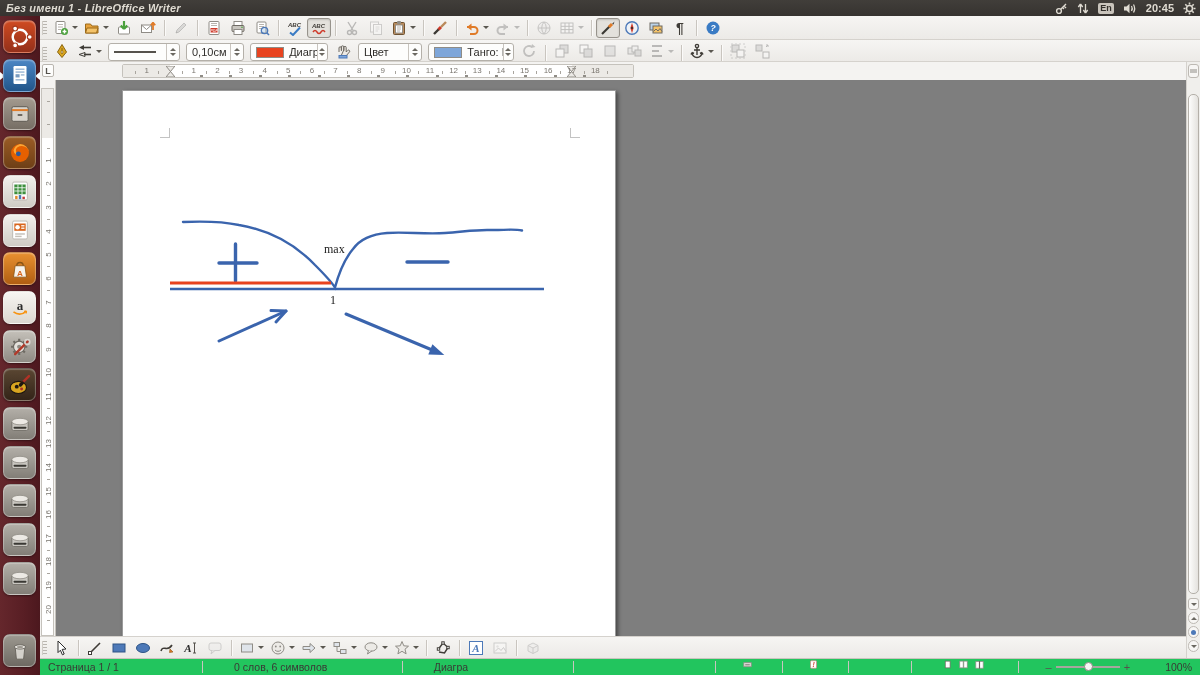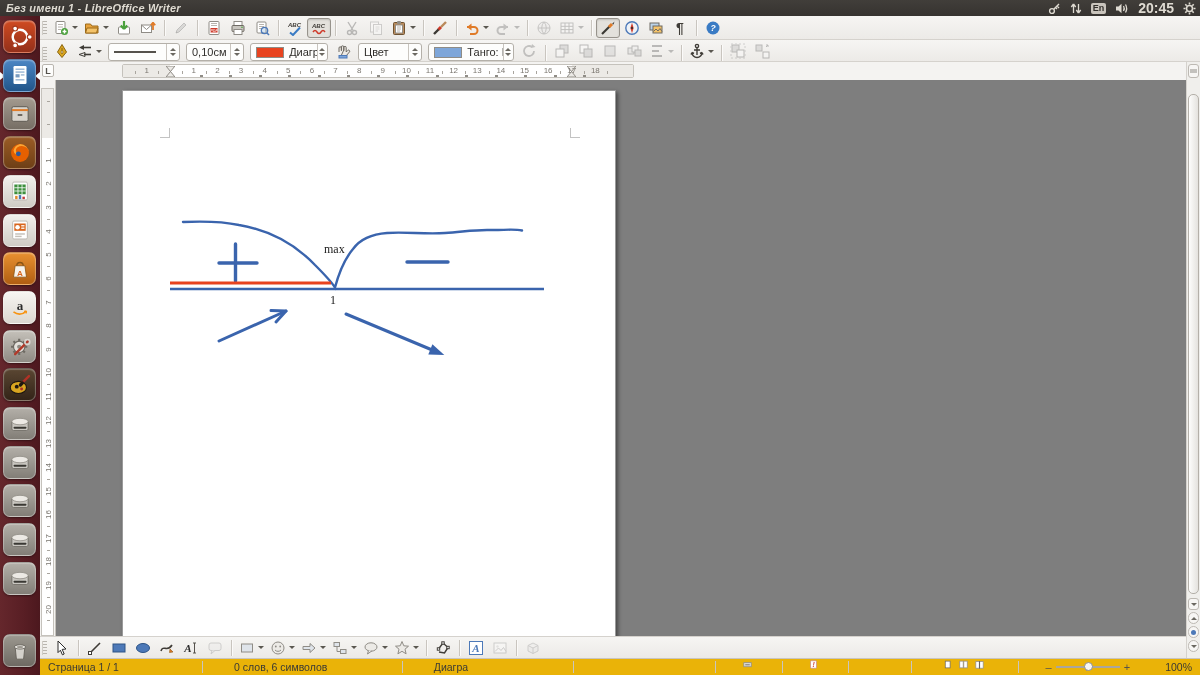--- a/index.html
+++ b/index.html
@@ -9,21 +9,21 @@
 
   
   #topbar { position:absolute; left:0; top:0; width:1200px; height:16px;
             background:linear-gradient(#413e3a,#363330); color:#dfdbd2;
             font-size:11px; font-weight:bold; display:flex; align-items:center; }
   #topbar .title { margin-left:6px; letter-spacing:.2px;font-style:italic; }
   #tray { position:absolute; right:4px; top:0; height:16px; display:flex; align-items:center; gap:9px; }
   #tray .tico svg { display:block; }
   #kbd-badge { background:#c9c4bc; color:#33302c; font-size:9px; font-weight:bold;
                padding:0 2px; border-radius:2px; line-height:11px; }
-  #clock { font-weight:bold; font-size:14px; }
+  #clock { font-weight:bold; font-size:11px; }
 
   
   #launcher { position:absolute; left:0; top:16px; width:40px; height:659px;
               background:linear-gradient(90deg,#65272c,#581e24 60%,#4c181e); }
   .ltile { position:absolute; left:3px; width:33px; height:33px; border-radius:7px;
            border:1px solid rgba(255,255,255,.28); box-shadow:inset 0 1px 1px rgba(255,255,255,.25), 0 1px 2px rgba(0,0,0,.4);
            display:flex; align-items:center; justify-content:center; overflow:hidden; }
   .ltile svg { display:block; }
   .larrow { position:absolute; width:0; height:0; border:4px solid transparent; }
   .larrow.left  { left:0;  border-left-color:#fff; border-left-width:5px; border-right-width:0; transform:none; }
@@ -95,21 +95,21 @@
   .tri { width:0; height:0; border:3px solid transparent; }
   .tri.up { border-bottom-color:#6b6861; border-top-width:0; }
   .tri.dn { border-top-color:#6b6861; border-bottom-width:0; }
   .navdot { width:5px; height:5px; border-radius:50%; background:#4d79b8; }
 
   
   #drawbar { position:absolute; left:0; right:14px; bottom:17px; height:22px; display:flex; align-items:center;
              background:linear-gradient(#f6f5f3,#eceae7); border-top:1px solid #d5d2cd; }
 
   
-  #statusbar { position:absolute; left:0; right:0; bottom:0; height:17px; background:#eab308;
+  #statusbar { position:absolute; left:0; right:0; bottom:0; height:17px; background:#22c55e;
                border-top:1px solid #c9c5bf; font-size:10.5px; color:#3a3935; display:flex; align-items:center;gap:23px; }
   #statusbar .seg { padding:0 8px; white-space:nowrap; }
   #statusbar .ssep { width:1px; height:12px; background:#c9c5bf; }
   #zoomslider { display:flex; align-items:center; gap:4px; margin:0 4px; }
   #zoomslider .track { position:relative; width:64px; height:2px; background:#a9a59e; }
   #zoomslider .notch { position:absolute; left:30px; top:-3px; width:1px; height:8px; background:#8f8c86; }
   #zoomslider .handle { position:absolute; left:28px; top:-4px; width:9px; height:9px; border-radius:50%;
                         background:#f7f6f4; border:1px solid #8f8c86; }
   .zchar { font-size:11px; color:#55524c; }
 </style>

